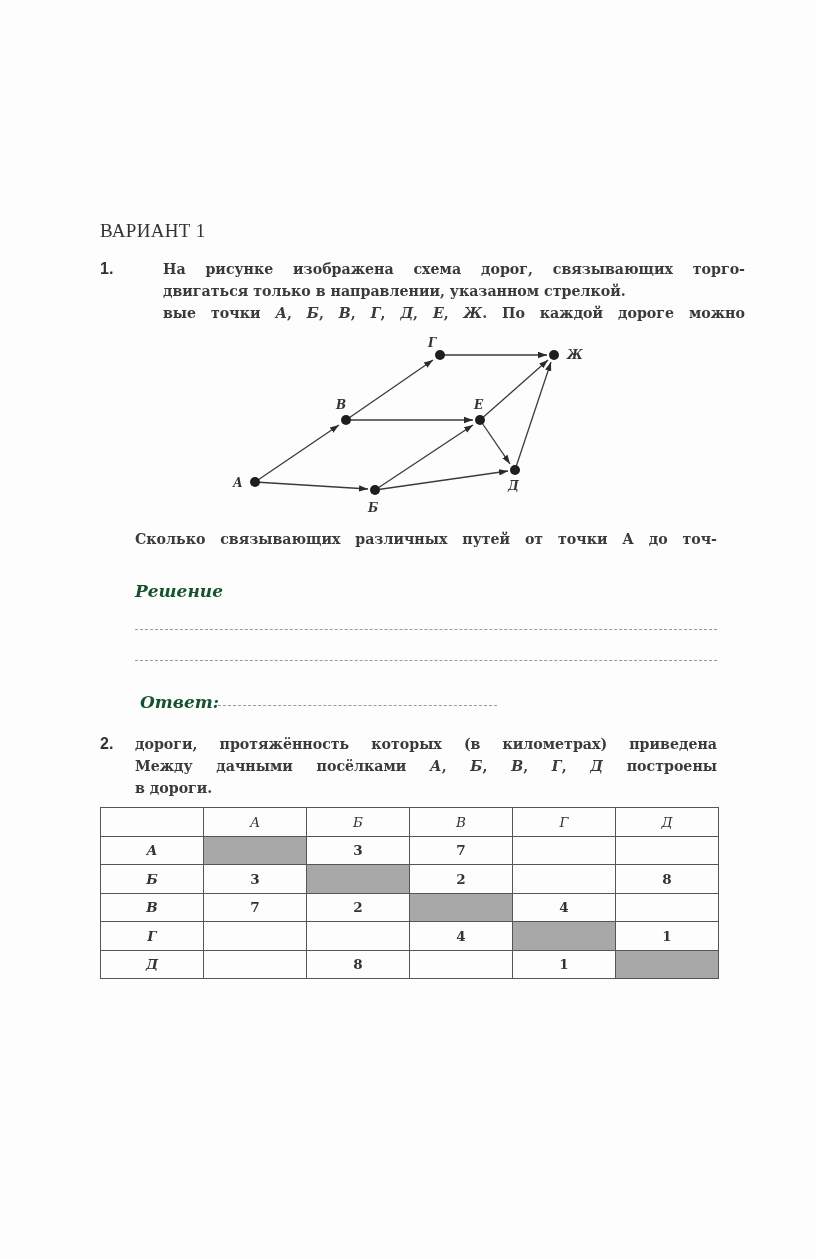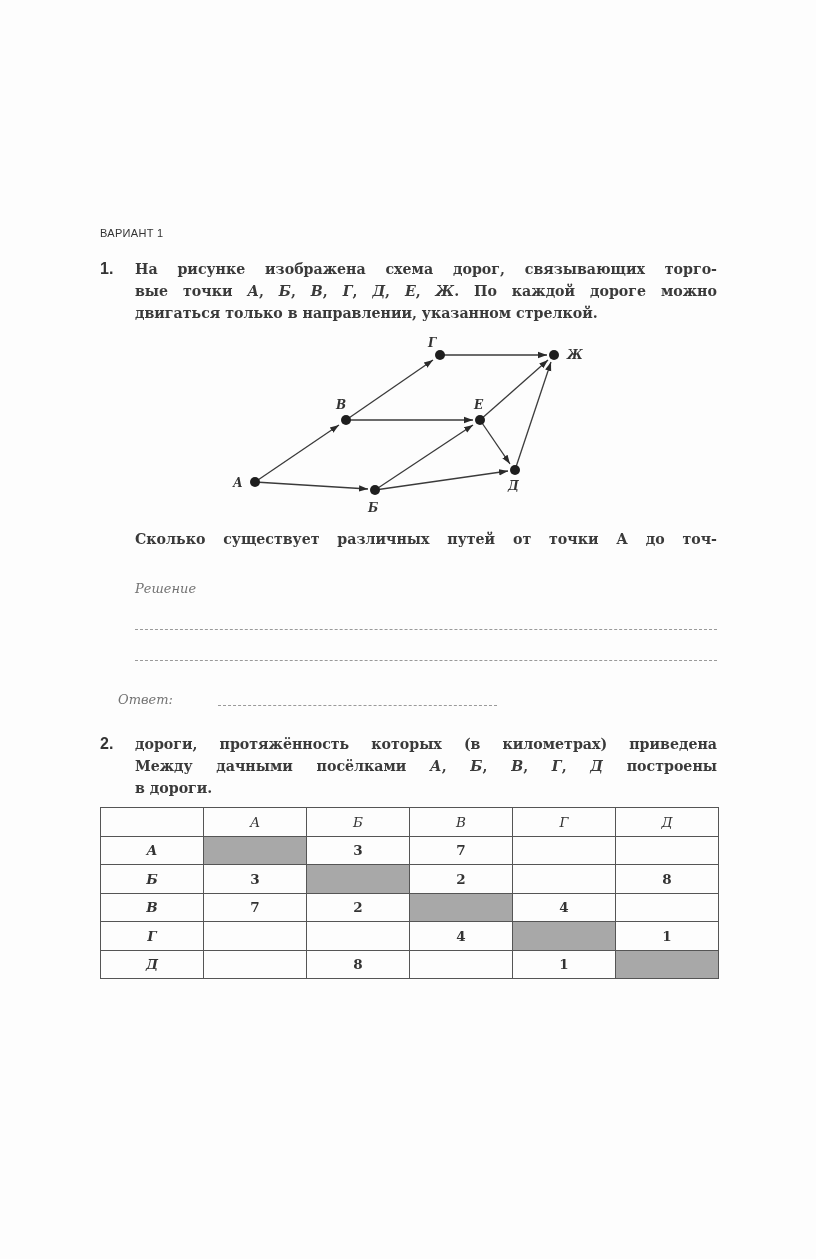--- a/index.html
+++ b/index.html
@@ -3,37 +3,38 @@
 <meta charset="utf-8">
 <style>
   html, body { margin: 0; padding: 0; }
   body {
     width: 816px; height: 1259px; background: #fdfdfd; position: relative;
     overflow: hidden; color: #2a2a2a;
     font-family: "DejaVu Serif", "Liberation Serif", serif;
   }
   .abs { position: absolute; }
   .variant {
-    left: 100px; top: 227px; font-family: Liberation Sans, sans-serif;
-    font-size: 11px; letter-spacing: 0.3px; color: #333;
+    left: 100px; top: 220px; font-family: Liberation Serif, serif;
+    font-size: 19px; letter-spacing: 0.3px; color: #333;
   }
   .num {
     font-family: "Liberation Sans", sans-serif; font-weight: bold;
     font-size: 16px; color: #333;
   }
   .para {
     left: 135px; width: 582px; font-size: 14.2px; font-weight: bold;
     line-height: 22px; color: #3a3a3a; text-align: justify;
   }
   .para .line { display: block; white-space: nowrap; text-align-last: justify; }
   .para .line.last { text-align-last: left; }
   .italic { font-style: italic; font-weight: bold; }
   .heading-it {
-    font-family: "DejaVu Serif", serif; font-style: italic; font-size: 13px;
-    color: #737373;
+    font-family: "DejaVu Serif", serif; font-style: italic; font-size: 17px;
+    color: #14532d;
+    font-weight: bold;
   }
   .dashline {
     left: 135px; width: 582px; height: 0; border-top: 1.6px dashed #9a9a9a;
   }
   svg text { font-family: "DejaVu Serif", serif; font-style: italic; font-weight: bold; font-size: 12px; fill: #333; }
 
   table.dist {
     position: absolute; left: 100px; top: 807px; border-collapse: collapse;
     font-family: "DejaVu Serif", serif; font-size: 13.5px; color: #333;
   }
@@ -44,24 +45,24 @@
   table.dist td.hdr { font-style: italic; font-weight: normal; }
   table.dist td.rowh { font-style: italic; font-weight: bold; }
   table.dist td.gray { background: #a8a8a8; }
 </style>
 </head>
 <body>
 
 <div class="abs variant">ВАРИАНТ  1</div>
 
 <div class="abs num" style="left:100px; top:260px;">1.</div>
-<div class="abs para" style="top:258px;">
+<div class="abs para" style="top:258px;margin-left:28px;">
   <span class="line">На рисунке изображена схема дорог, связывающих торго-</span>
+  <span class="line last">двигаться только в направлении, указанном стрелкой.</span>
   <span class="line">вые точки <span class="italic">А</span>, <span class="italic">Б</span>, <span class="italic">В</span>, <span class="italic">Г</span>, <span class="italic">Д</span>, <span class="italic">Е</span>, <span class="italic">Ж</span>. По каждой дороге можно</span>
-  <span class="line last">двигаться только в направлении, указанном стрелкой.</span>
 </div>
 
 <svg class="abs" style="left:0; top:0;" width="816" height="540">
   <defs>
     <marker id="arr" viewBox="0 0 10 10" refX="10" refY="5" markerWidth="9" markerHeight="9" orient="auto" markerUnits="userSpaceOnUse">
       <path d="M0,1.5 L10,5 L0,8.5 Z" fill="#2a2a2a"></path>
     </marker>
   </defs>
   <g stroke="#3a3a3a" stroke-width="1.3" fill="none" marker-end="url(#arr)">
     <line x1="255" y1="482" x2="339" y2="425"></line>
@@ -87,28 +88,28 @@
   <text x="233" y="487">А</text>
   <text x="368" y="512">Б</text>
   <text x="336" y="409">В</text>
   <text x="428" y="347">Г</text>
   <text x="508" y="490">Д</text>
   <text x="474" y="409">Е</text>
   <text x="567" y="359">Ж</text>
 </svg>
 
 <div class="abs para" style="top:528px;">
-  <span class="line">Сколько существует различных путей от точки А до точ-</span>
+  <span class="line">Сколько связывающих различных путей от точки А до точ-</span>
 </div>
 
 <div class="abs heading-it" style="left:135px; top:581px;">Решение</div>
 <div class="abs dashline" style="top:629px;"></div>
 <div class="abs dashline" style="top:660px;"></div>
 
-<div class="abs heading-it" style="left:118px; top:692px;text-align:right;">Ответ:</div>
+<div class="abs heading-it" style="left:140px; top:692px;text-align:right;">Ответ:</div>
 <div class="abs dashline" style="left:218px; width:279px; top:705px;"></div>
 
 <div class="abs num" style="left:100px; top:735px;">2.</div>
 <div class="abs para" style="top:733px;">
   <span class="line">дороги, протяжённость которых (в километрах) приведена</span>
   <span class="line">Между дачными посёлками <span class="italic">А</span>, <span class="italic">Б</span>, <span class="italic">В</span>, <span class="italic">Г</span>, <span class="italic">Д</span> построены</span>
   <span class="line last">в дороги.</span>
 </div>
 
 <table class="dist">

